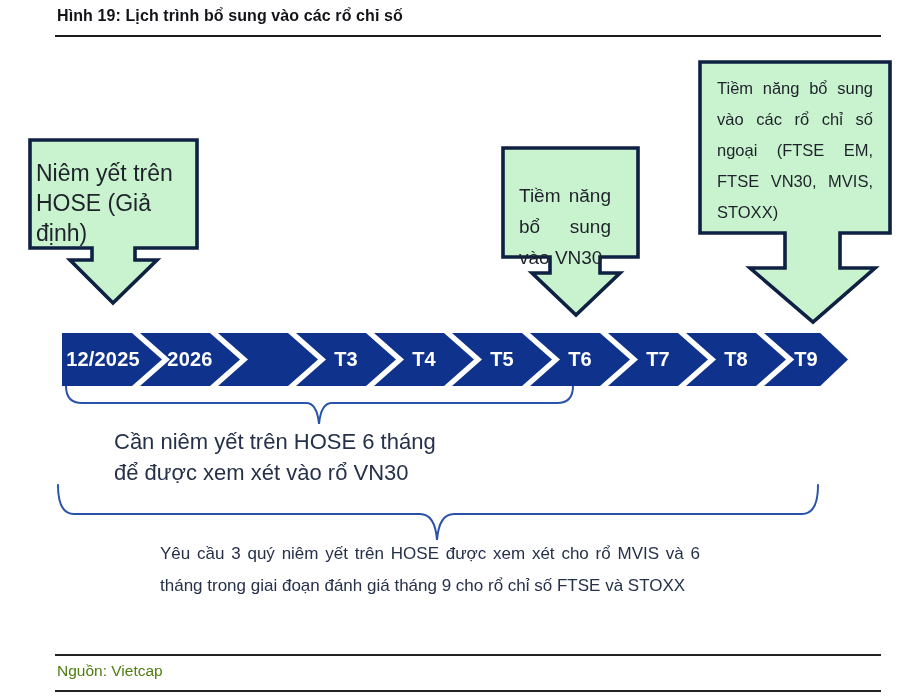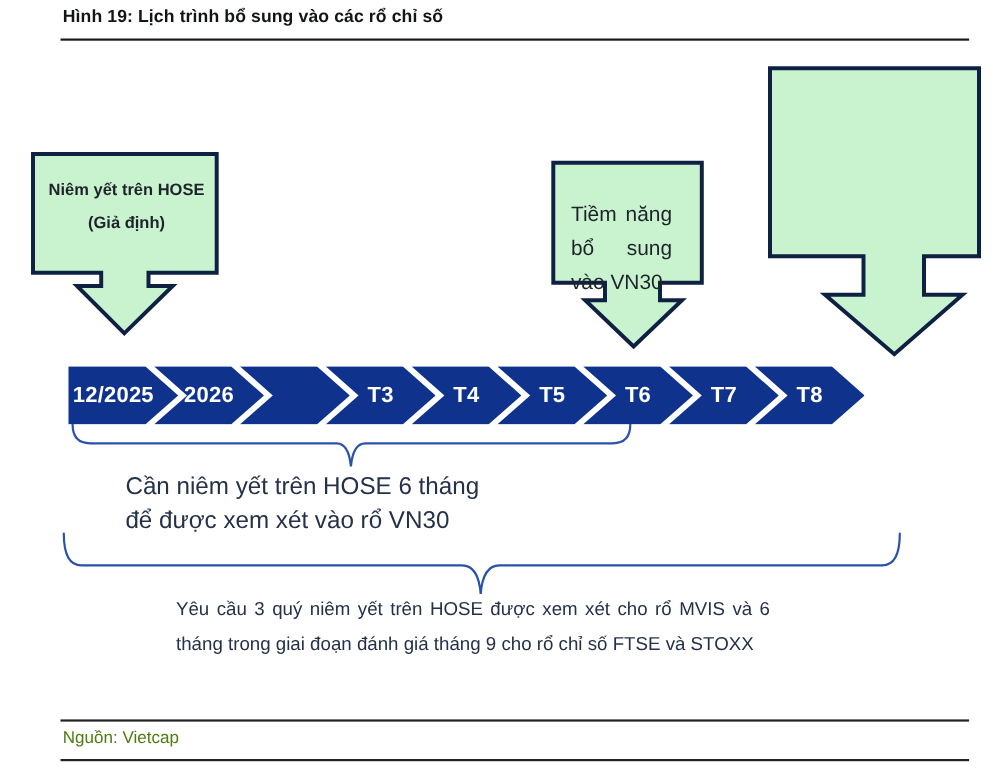--- a/index.html
+++ b/index.html
@@ -11,21 +11,21 @@
 
   
   #figure-title { left:57px; top:7px; font-size:16px; font-weight:bold; color:#121418; letter-spacing:0.1px; }
   #title-underline { left:55px; top:35px; width:826px; height:2px; background:#1a1a1a; }
 
   
   #shape-layer { left:0; top:0; width:903px; height:699px; }
 
   
   .callout-text { color:#1e232b; line-height:30px; }
-  #callout-text-hose   { left:36px;  top:158px; width:158px; text-align:center;  font-size:15px;font-weight:bold; }
+  #callout-text-hose   { left:36px;  top:158px; width:158px; text-align:left;  font-size:23px; }
   #callout-text-vn30   { left:519px; top:180px; width:92px;  text-align:justify; font-size:19px; line-height:31px; }
   #callout-text-foreign{ left:717px; top:73px;  width:156px; text-align:justify; font-size:16.5px; line-height:31px; }
 
   
   .chev {
     position:absolute; top:333px; height:53px; width:100px; background:#0f338d;
     clip-path: polygon(0 0, 70% 0, 100% 50%, 70% 100%, 0 100%, 30% 50%);
     display:flex; align-items:center; justify-content:center;
     color:#ffffff; font-weight:bold; font-size:20px; letter-spacing:0.2px;
   }
@@ -54,20 +54,21 @@
   <svg class="abs" id="shape-layer" width="903" height="699" viewBox="0 0 903 699" xmlns="http://www.w3.org/2000/svg">
     <path d="M30,140 H197 V248 H135 V260 H157 L113,303 L70,260 H92 V248 H30 Z" fill="#c9f3ce" stroke="#0e2142" stroke-width="3.6" stroke-linejoin="miter"></path>
     <path d="M503,148 H638 V257 H600 V273 H620 L576,315 L532,273 H550 V257 H503 Z" fill="#c9f3ce" stroke="#0e2142" stroke-width="3.6" stroke-linejoin="miter"></path>
     <path d="M700,62 H890 V233 H840 V268 H875 L813,322 L750,268 H785 V233 H700 Z" fill="#c9f3ce" stroke="#0e2142" stroke-width="3.6" stroke-linejoin="miter"></path>
     <path d="M66,386 Q66,403 82,403 L306,403 Q317,403 319,424 Q321,403 332,403 L557,403 Q573,403 573,386" fill="none" stroke="#2a52a8" stroke-width="2" stroke-linecap="round"></path>
     <path d="M58,485 Q58,514 74,514 L420,514 Q435,514 437,540 Q439,514 454,514 L802,514 Q818,514 818,485" fill="none" stroke="#2a52a8" stroke-width="2" stroke-linecap="round"></path>
   </svg>
 
   <div class="abs callout-text" id="callout-text-hose">Niêm yết trên HOSE (Giả định)</div>
   <div class="abs callout-text" id="callout-text-vn30">Tiềm năng bổ sung vào VN30</div>
+  <div class="abs callout-text" id="callout-text-foreign">Tiềm năng bổ sung vào các rổ chỉ số ngoại (FTSE EM, FTSE VN30, MVIS, STOXX)</div>
 
   <div class="chev first" style="left:62px">
     <span>12/2025</span>
     </div>
   <div class="chev" style="left:140px">
     <span>2026</span>
     </div>
   <div class="chev" style="left:218px">
     <span></span>
     </div>
@@ -82,20 +83,23 @@
     </div>
   <div class="chev" style="left:530px">
     <span class="u">T6</span>
     </div>
   <div class="chev" style="left:608px">
     <span class="u">T7</span>
     </div>
   <div class="chev" style="left:686px">
     <span class="u">T8</span>
     </div>
+  <div class="chev last" style="left:764px">
+    <span class="u">T9</span>
+    </div>
 
   <div class="abs note" id="annotation-vn30">Cần niêm yết trên HOSE 6 tháng để được xem xét vào rổ VN30</div>
   <div class="abs note" id="annotation-foreign">Yêu cầu 3 quý niêm yết trên HOSE được xem xét cho rổ MVIS và 6 tháng trong giai đoạn đánh giá tháng 9 cho rổ chỉ số FTSE và STOXX</div>
 
   <div class="abs" id="source-divider-top"></div>
   <div class="abs" id="source-label">Nguồn: Vietcap</div>
   <div class="abs" id="source-divider-bottom"></div>
 
 </div>
 

